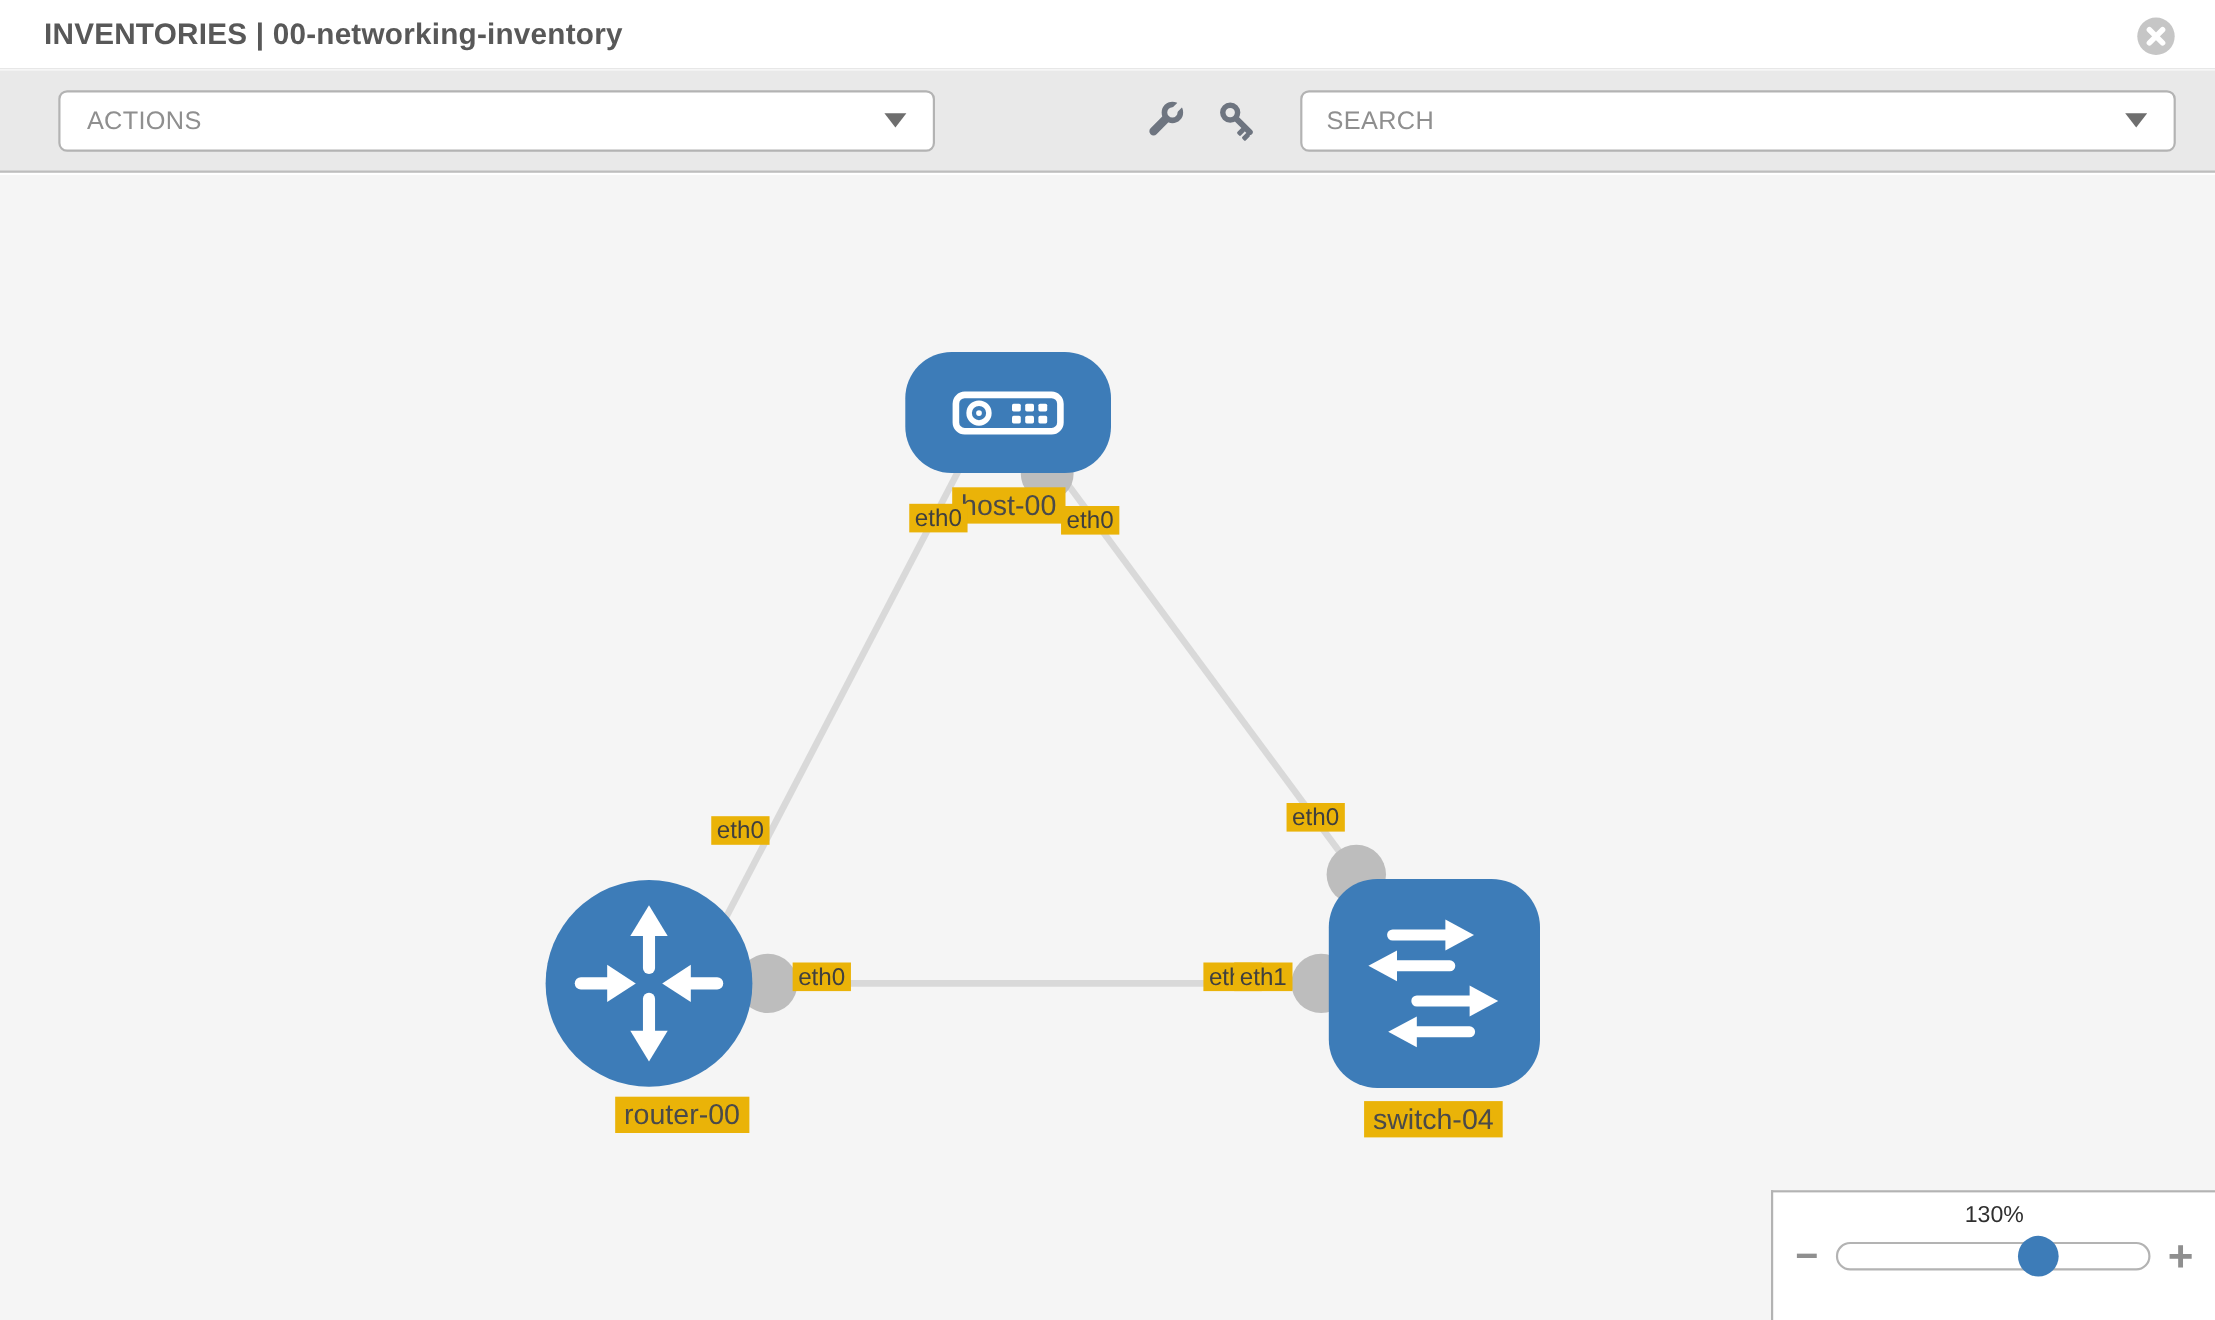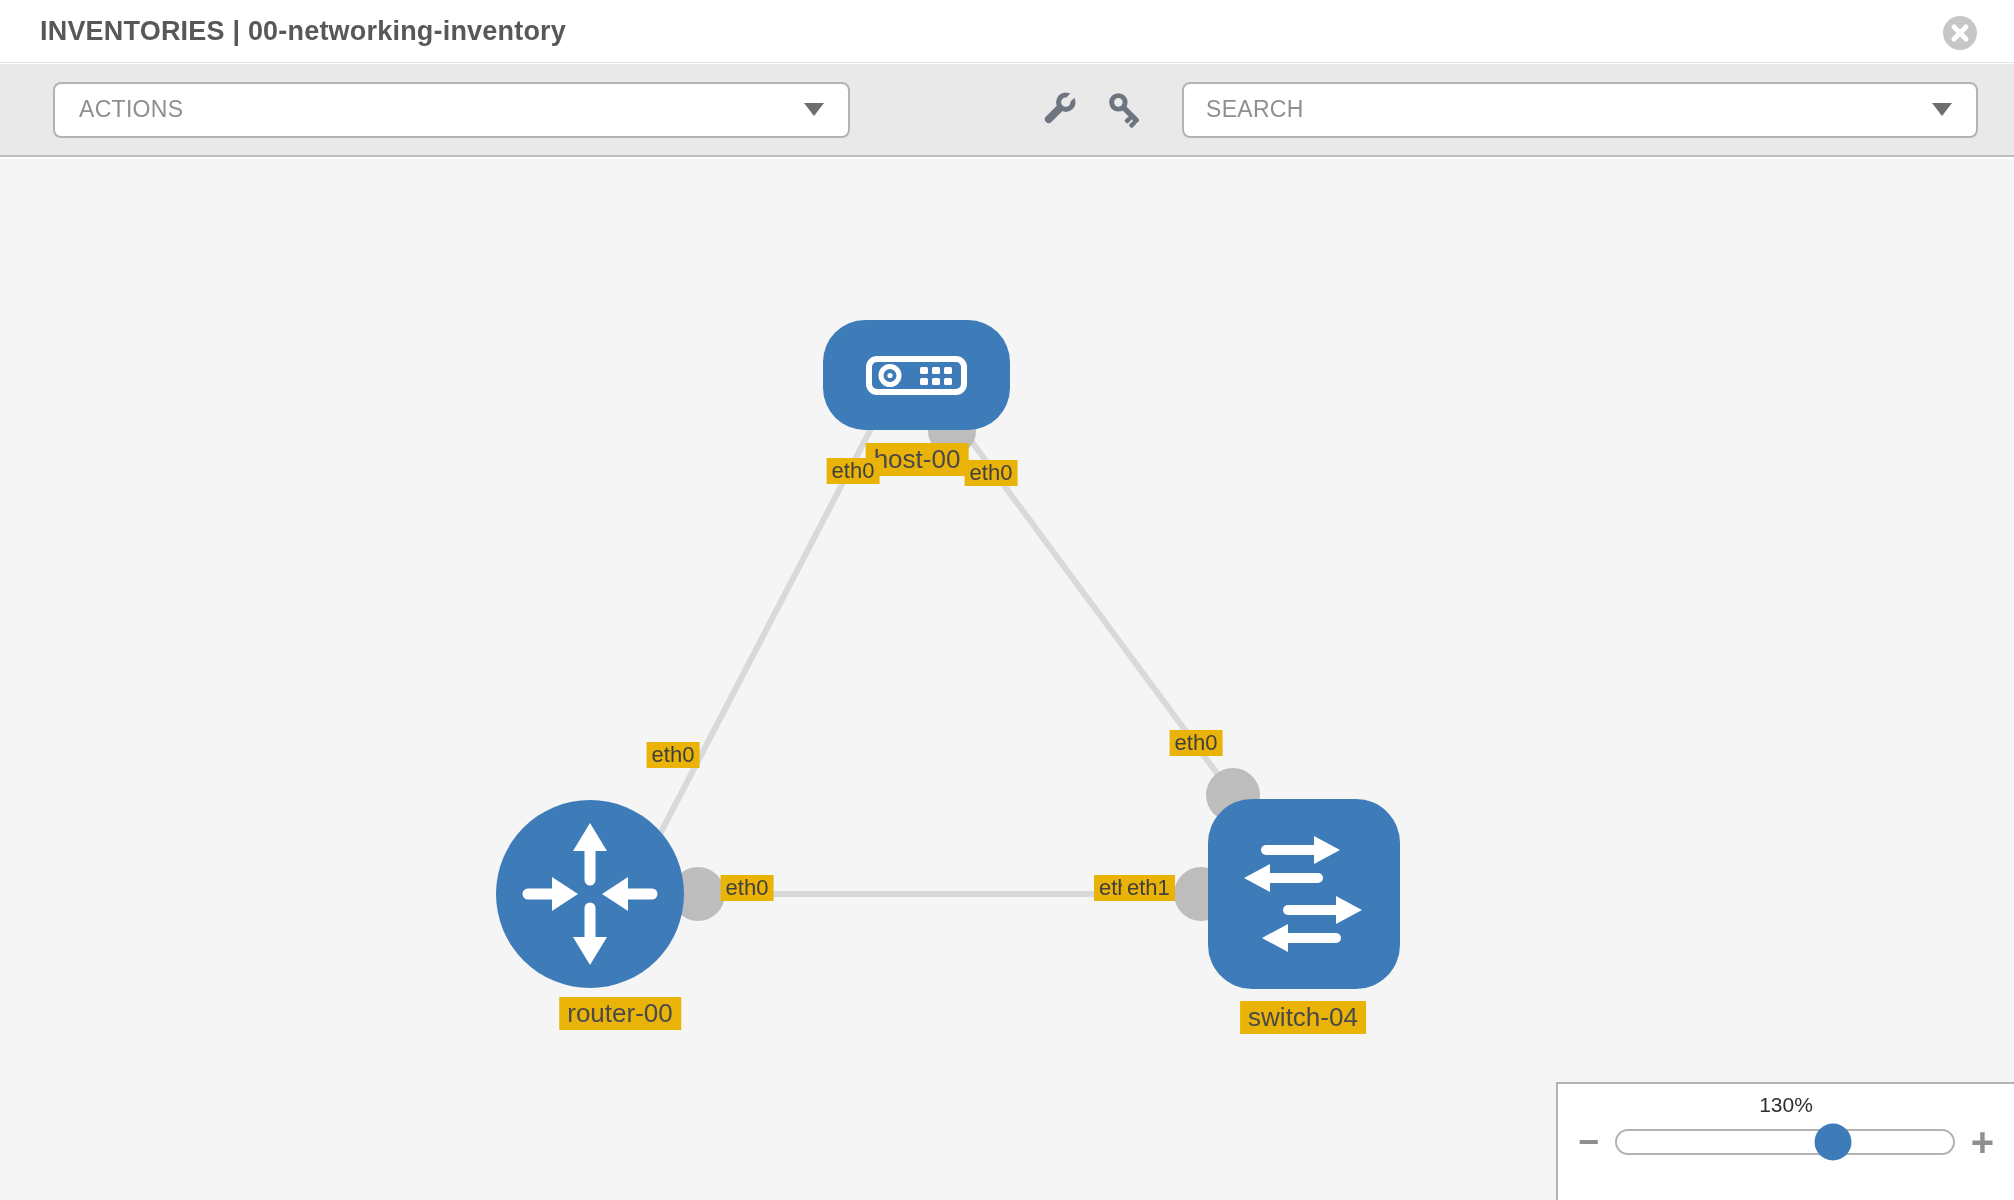--- a/index.html
+++ b/index.html
@@ -40,21 +40,21 @@
   .canvas svg.topo { position:absolute; top:0; left:0; }
 
   .node-label, .if-label { position:absolute; background:#eab308; white-space:nowrap; z-index:5; }
   .node-label { font-size:26px; color:#4a4a4a; padding:1px 8px; transform:translateX(-50%); }
   .if-label   { font-size:22px; color:#3f3f3f; padding:0 5px; transform:translateX(-50%); }
   .if-label.abs { transform:none; }
   .if-under { z-index:4; }
   .if-over  { z-index:6; }
 
   
-  .zoom-panel { position:absolute; right:0; bottom:0; width:458px; height:118px;
+  .zoom-panel { position:absolute; right:0; bottom:0; width:404px; height:118px;
                 background:#fff; border-top:2px solid #b3b3b3; border-left:2px solid #b3b3b3;
                 z-index:10; }
   .zoom-level { margin-top:9px; text-align:center; font-size:21px; color:#2f2f2f; }
   .zoom-row { display:flex; align-items:center; margin-top:5px; padding:0 20px; }
   .zoom-btn { background:transparent; border:none; cursor:pointer; line-height:1;
               font-weight:700; color:#8f8f8f; padding:0; }
   .zoom-btn.minus { font-size:36px; margin-right:16px; }
   .zoom-btn.plus  { font-size:40px; margin-left:16px; }
   .zoom-track { flex:1; height:26px; background:#fff; border:2px solid #b3b3b3;
                 border-radius:14px; position:relative; cursor:pointer; }

